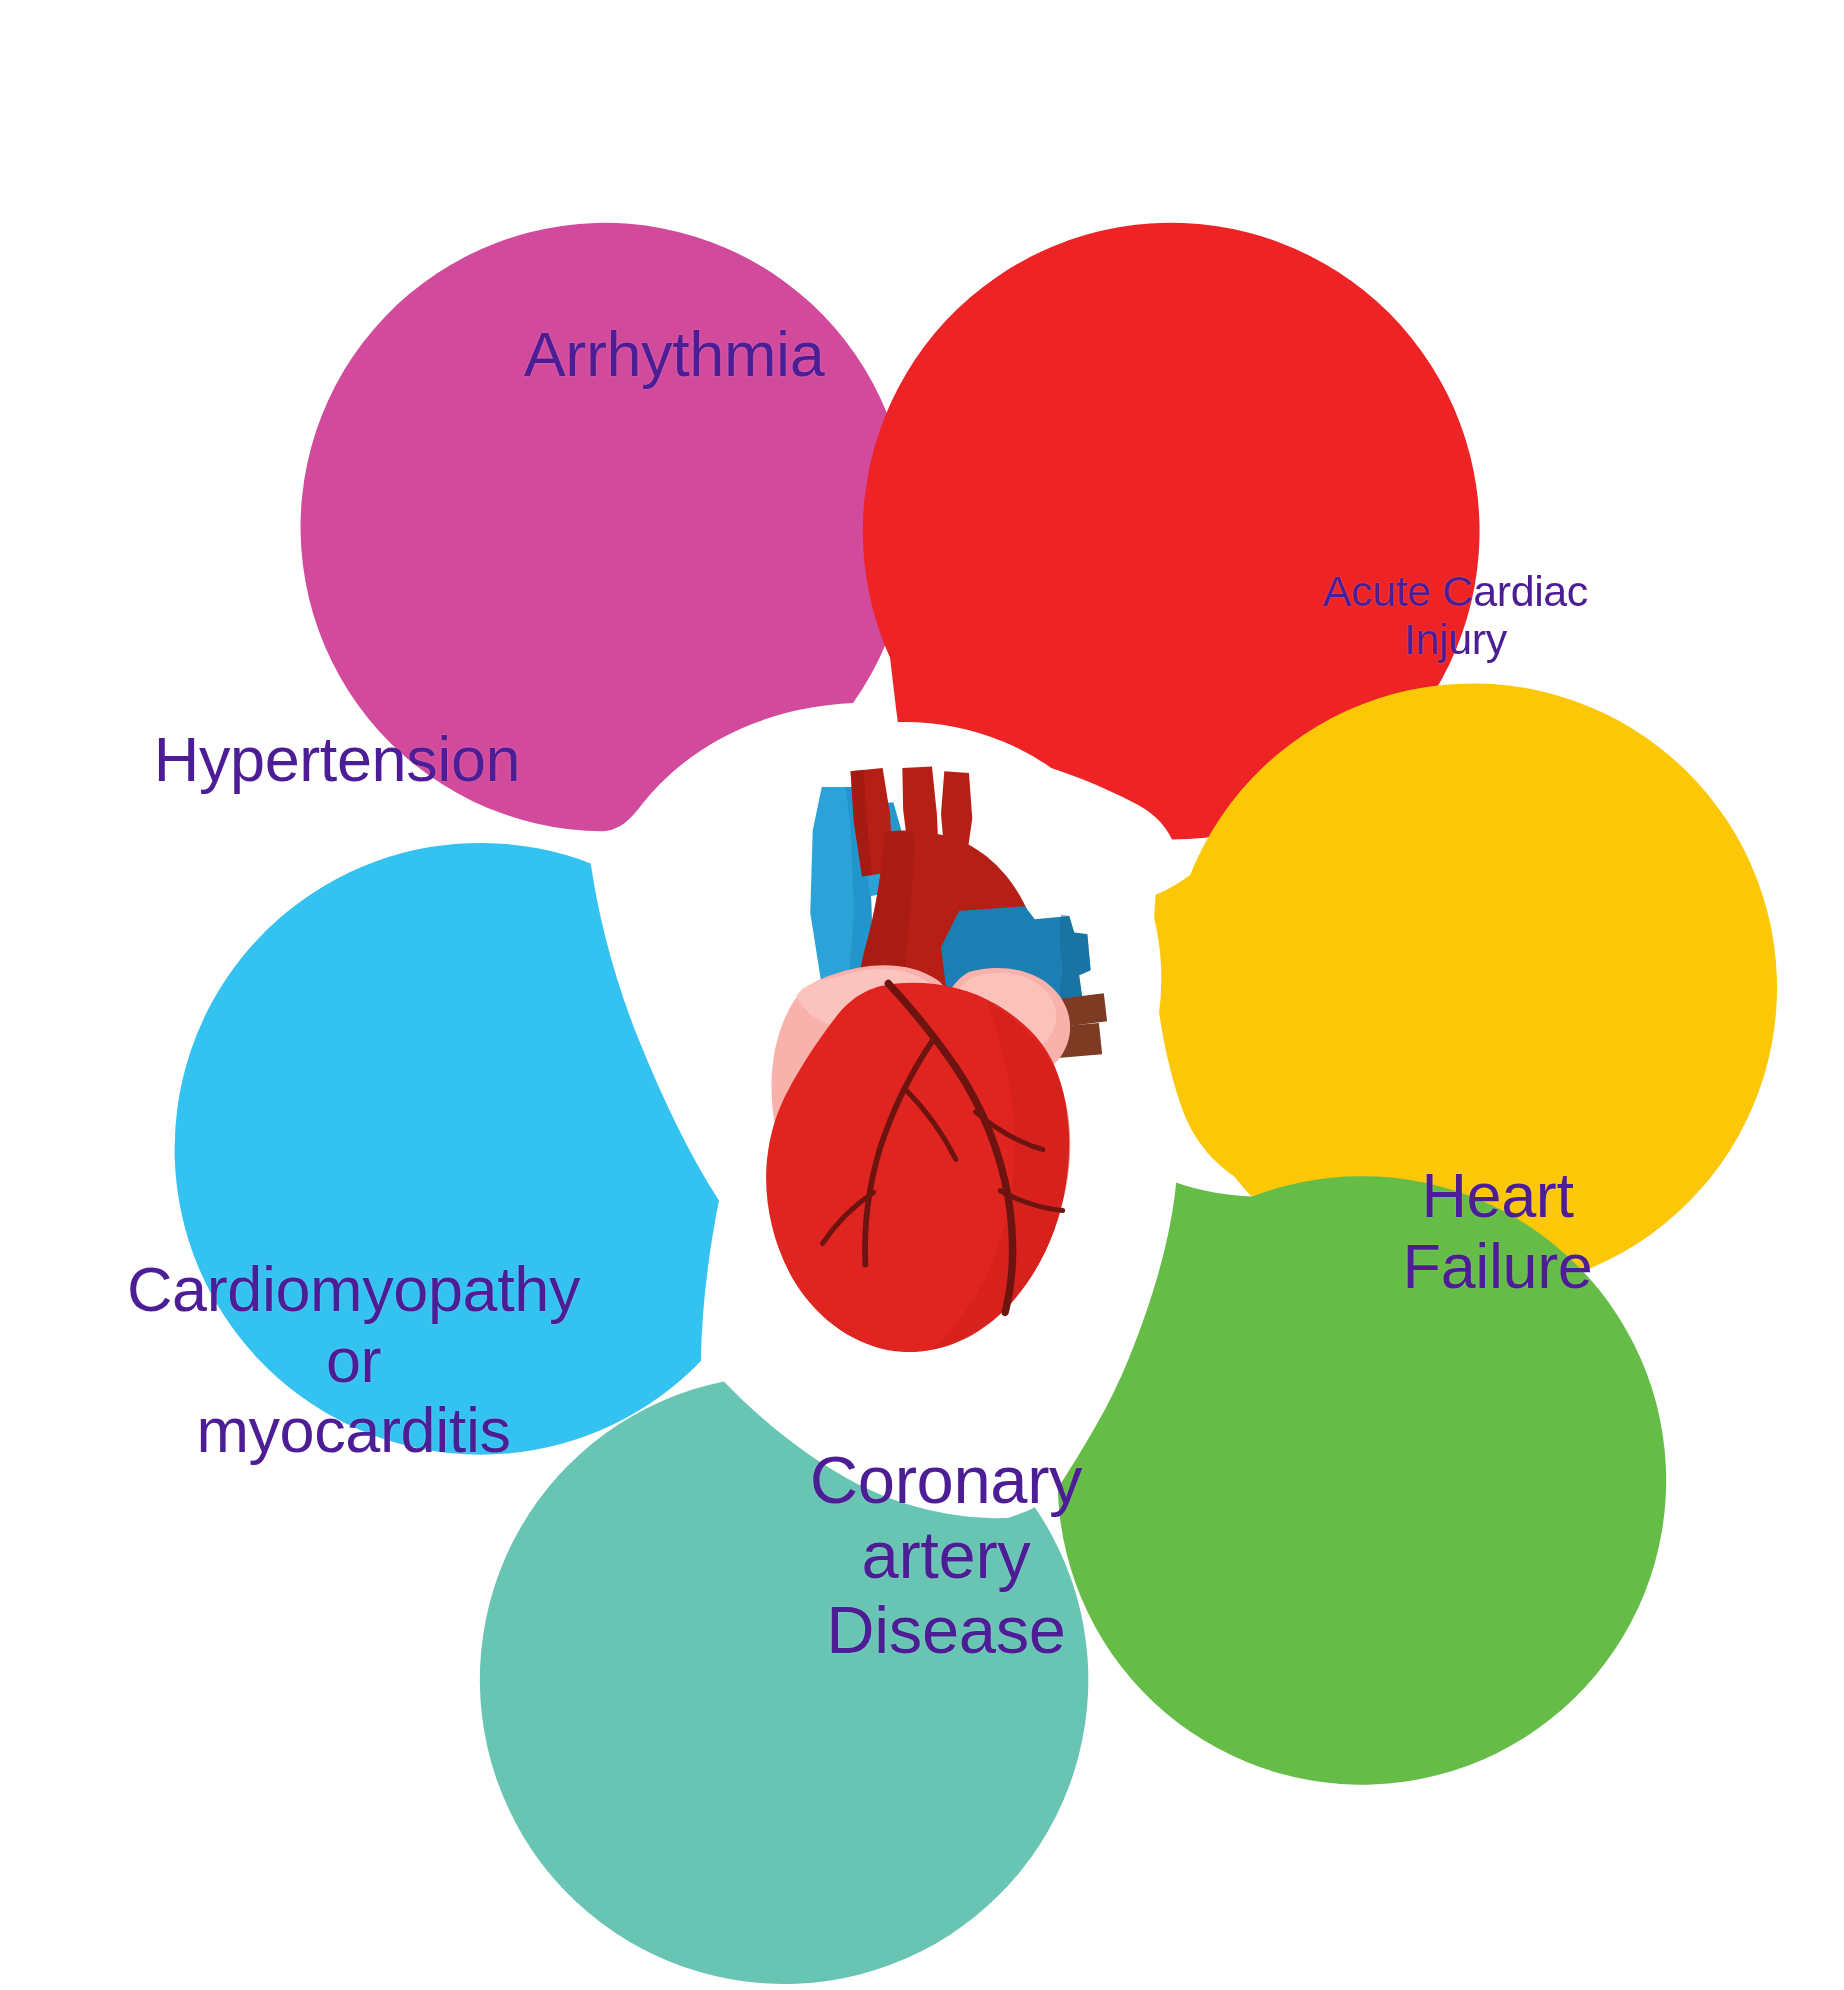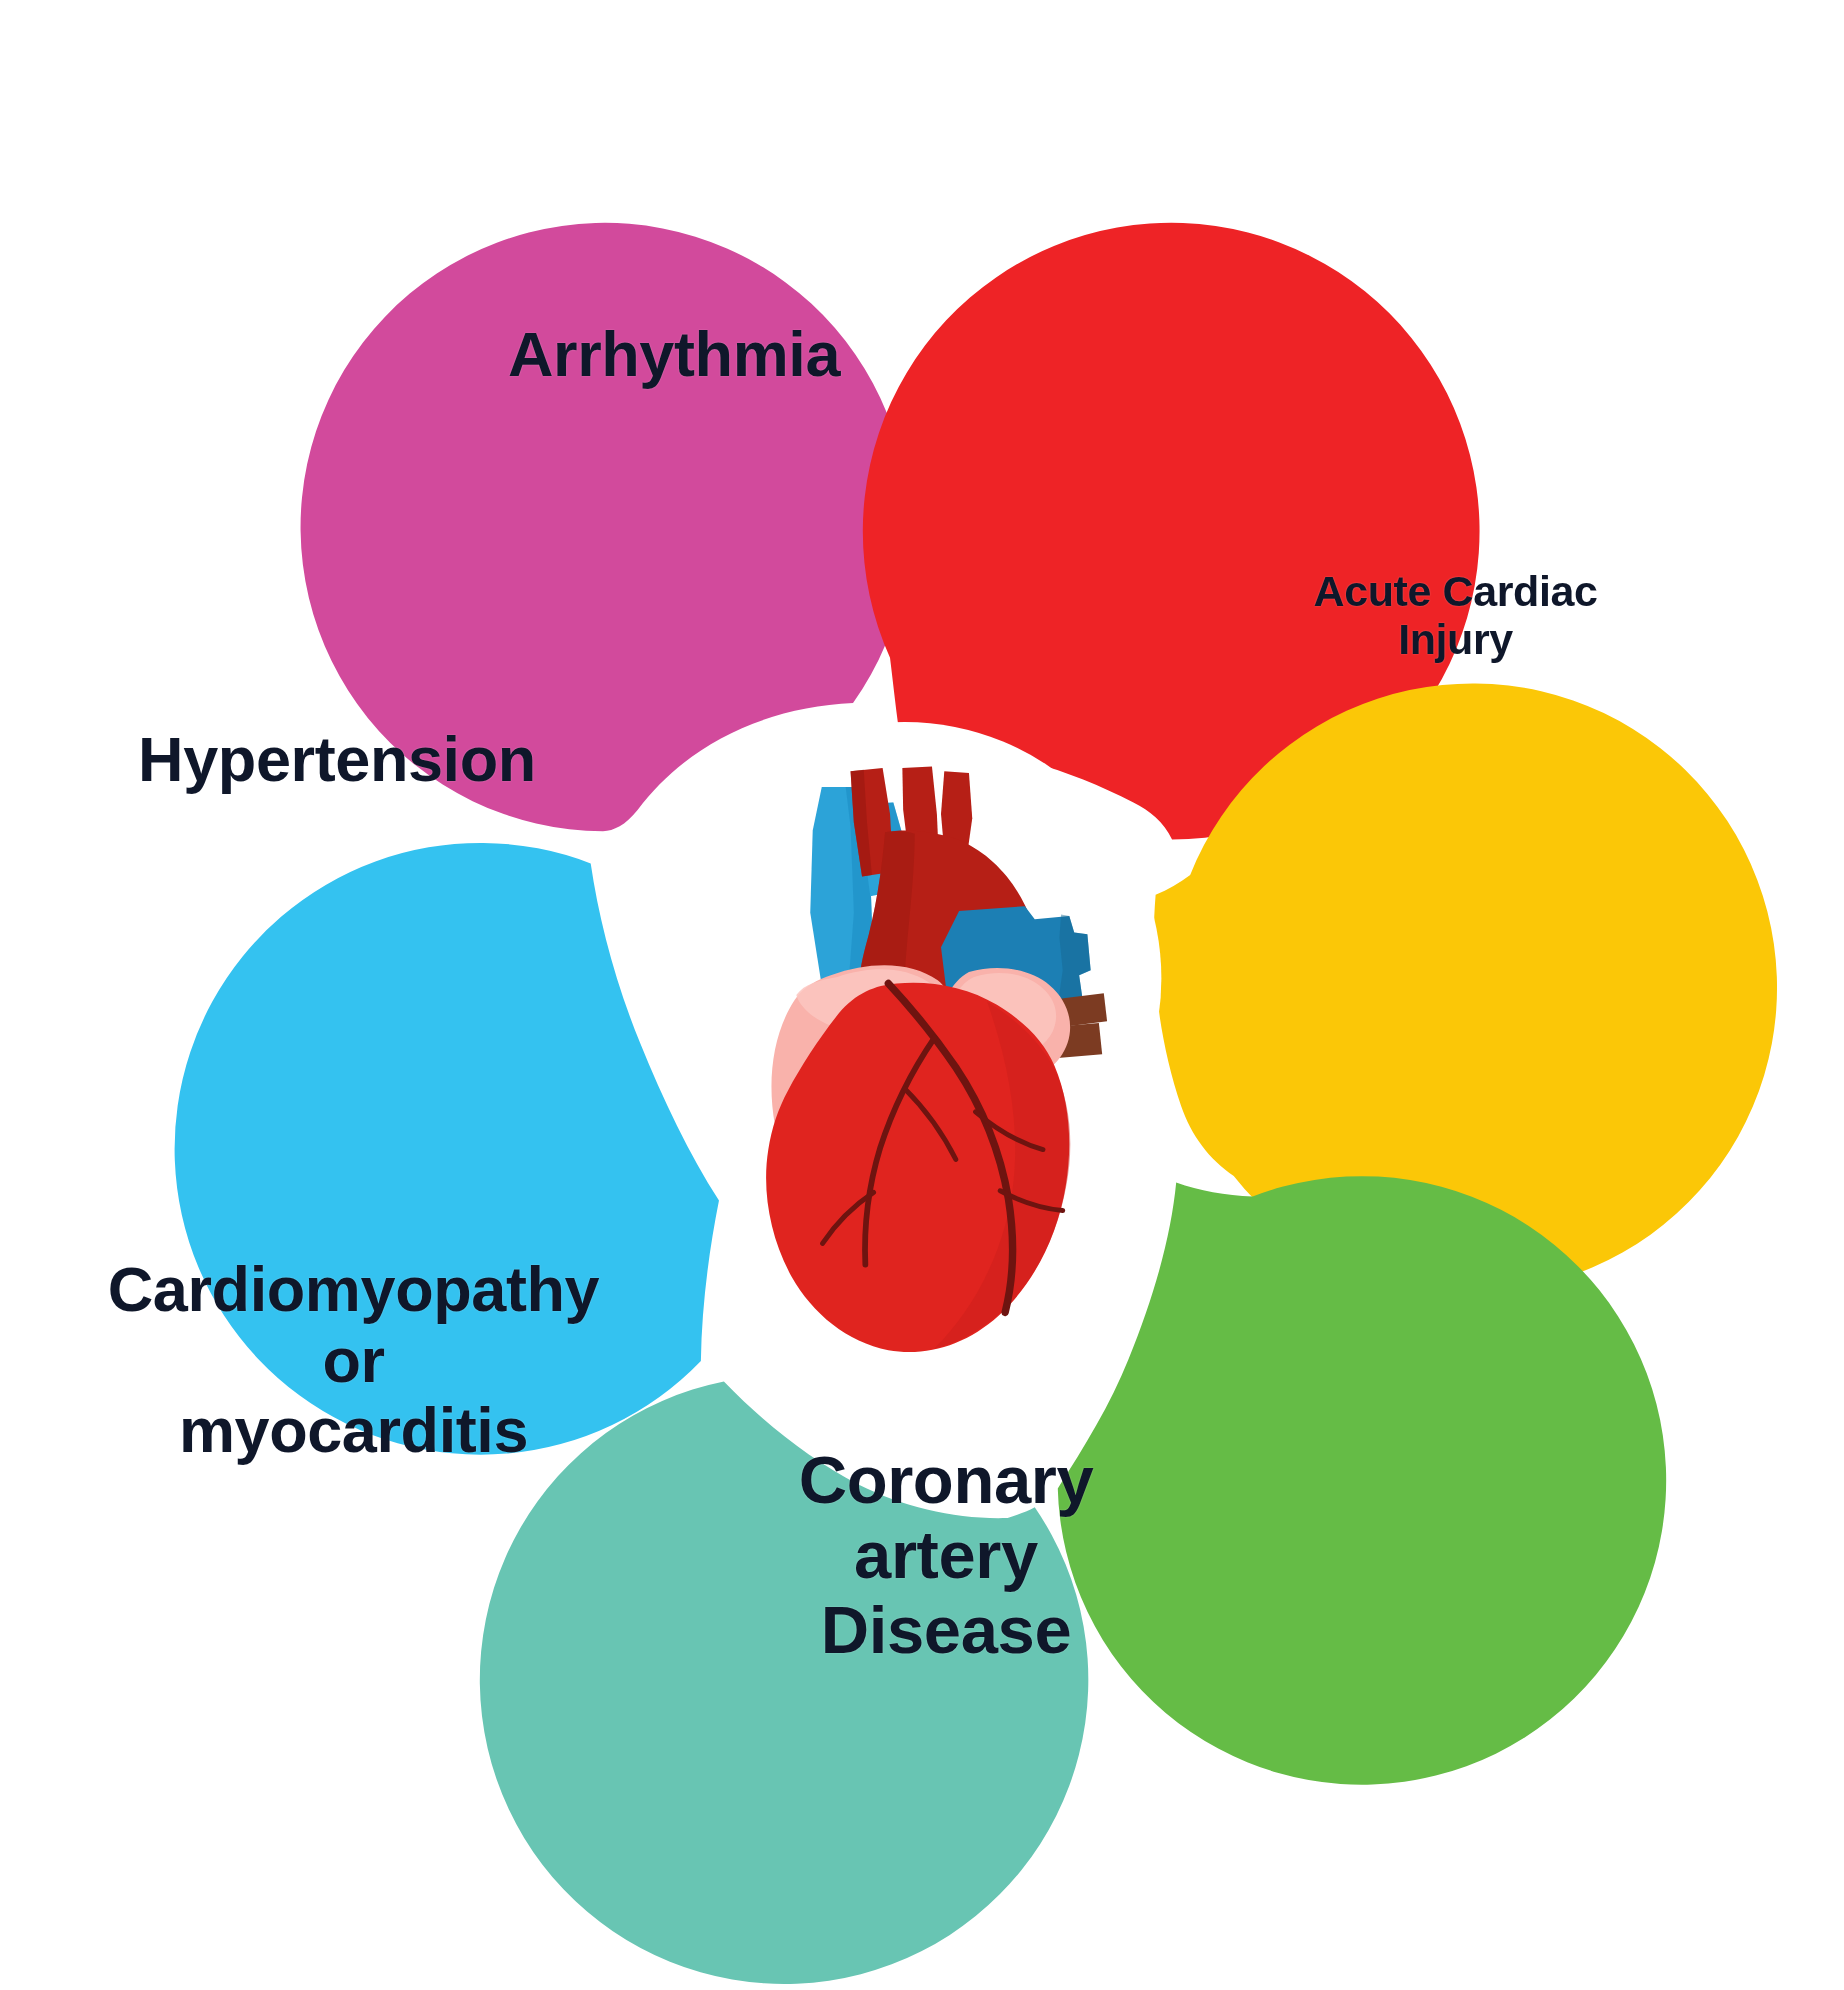--- a/index.html
+++ b/index.html
@@ -21,22 +21,22 @@
   }
   #flower {
     position: absolute;
     left: 0;
     top: 0;
     width: 1845px;
     height: 1990px;
   }
   .petal-label {
     position: absolute;
-    color: #0f172a;
-    font-weight: bold;
+    color: #4c1d95;
+    font-weight: normal;
     text-align: center;
     line-height: 1.12;
     letter-spacing: -0.4px;
     white-space: pre-line;
     pointer-events: none;
     text-shadow: 0 0 1.6px rgba(255,255,255,0.35);
   }
   #lbl-arrhythmia      { left: 411px;  top: 319px;  width: 526px;  font-size: 63px; }
   #lbl-acute           { left: 1184px; top: 567px;  width: 543px;  font-size: 43px; }
   #lbl-heart-failure   { left: 1267px; top: 1160px; width: 461px;  font-size: 63px; }
@@ -243,20 +243,22 @@
       <path fill="none" stroke="#6E1410" stroke-width="6" stroke-linecap="round" d="M 1062 1450
                C 1038 1466 1016 1488 1000 1512"></path>
     </g>
   </svg>
 
   <div class="petal-label" id="lbl-arrhythmia">Arrhythmia</div>
 
   <div class="petal-label" id="lbl-acute">Acute Cardiac
 Injury</div>
 
+  <div class="petal-label" id="lbl-heart-failure">Heart
+Failure</div>
 
   <div class="petal-label" id="lbl-coronary">Coronary
 artery
 Disease</div>
 
   <div class="petal-label" id="lbl-cardiomyopathy">Cardiomyopathy
 or
 myocarditis</div>
 
   <div class="petal-label" id="lbl-hypertension">Hypertension</div>

